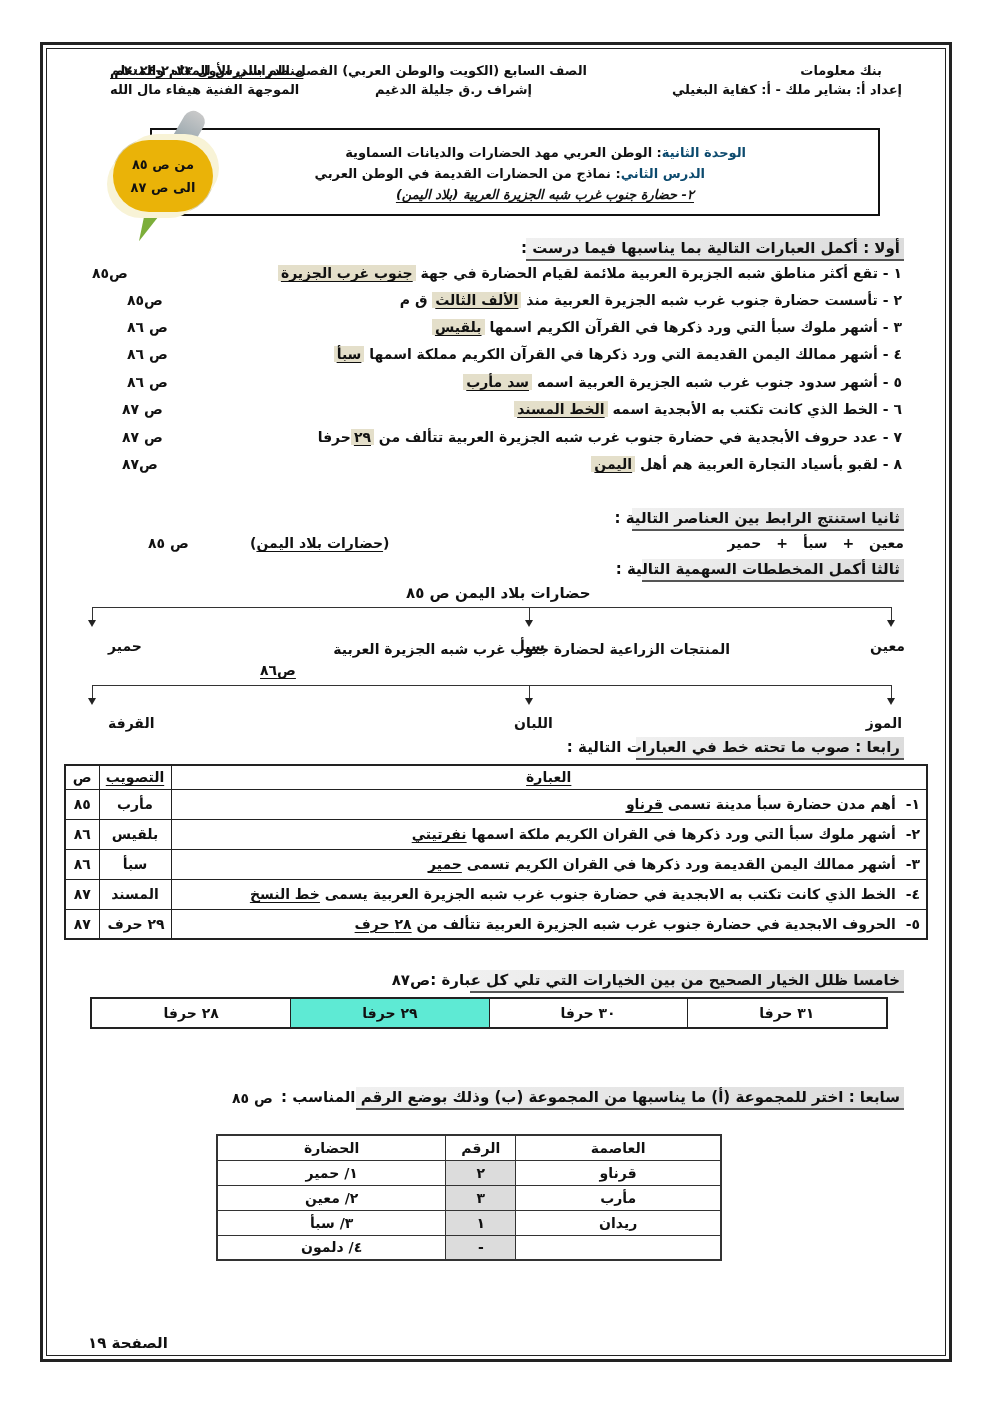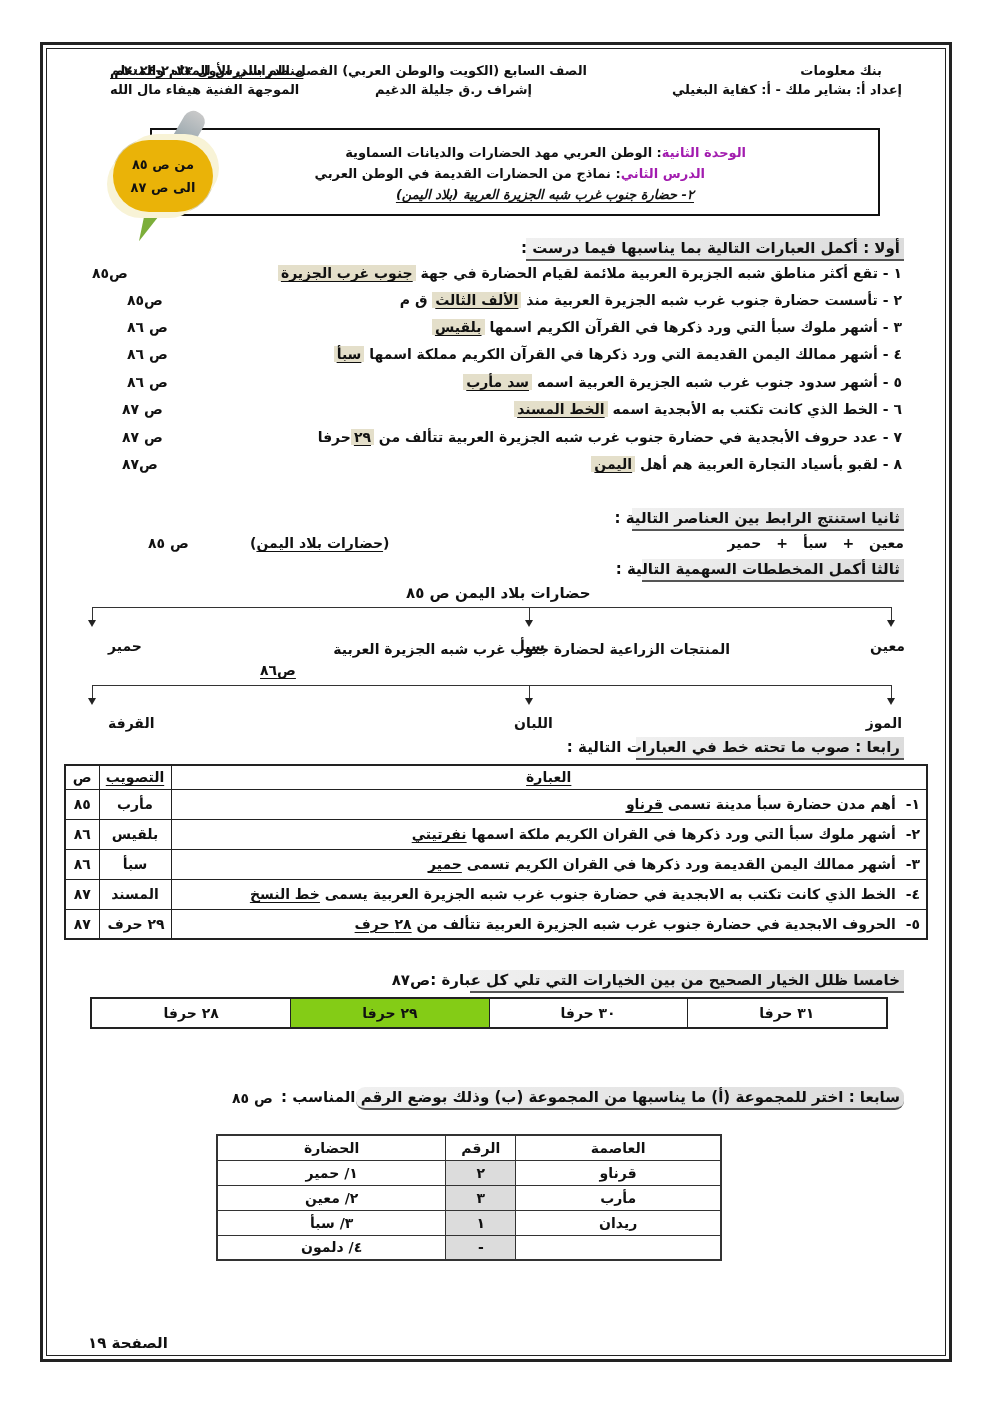--- a/index.html
+++ b/index.html
@@ -7,38 +7,38 @@
   body { font-family: "DejaVu Sans", sans-serif; color: #111; position: relative; overflow: hidden; direction: rtl; }
   .page-frame { position: absolute; left: 40px; top: 42px; width: 912px; height: 1320px; border: 3px solid #222; }
   .page-frame::after { content: ""; position: absolute; inset: 3px; border: 1px solid #222; }
   .abs { position: absolute; white-space: nowrap; }
   .b { font-weight: bold; }
   .f13 { font-size: 13px; }
   .f14 { font-size: 14px; }
   .f15 { font-size: 15px; }
   .u { text-decoration: underline; text-underline-offset: 3px; }
   .hl { background: #e4dfca; padding: 0 3px; }
-  .red { color: #a21caf; }
+  .red { color: #0c4a6e; }
   .sec-head { background: linear-gradient(to left, #dcdcdc, #f0f0f0); padding: 1px 4px 2px; border-bottom: 2px solid #555; font-weight: bold; font-size: 15px; }
   .lesson-box { position: absolute; left: 150px; top: 128px; width: 730px; height: 88px; border: 2px solid #111; }
   .cloud { position: absolute; left: 113px; top: 140px; width: 100px; height: 72px; background: #eab308; border-radius: 40px; box-shadow: 8px -8px 0 -2px #f8f3d6, -8px 8px 0 -2px #f8f3d6, 0 0 0 1px #d6cfa8; display: flex; flex-direction: column; align-items: center; justify-content: center; gap: 8px; }
   .pencil-top { position: absolute; left: 178px; top: 110px; width: 22px; height: 40px; background: linear-gradient(#c9c9c9, #8fa0a8); transform: rotate(30deg); border-radius: 10px 10px 2px 2px; }
   .pencil-bot { position: absolute; left: 138px; top: 205px; width: 0; height: 0; border-left: 9px solid transparent; border-right: 9px solid transparent; border-top: 38px solid #7cae3a; transform: rotate(25deg); }
   .q-row { position: absolute; right: 90px; font-size: 14px; font-weight: bold; white-space: nowrap; }
   .q-page { position: absolute; font-size: 14px; font-weight: bold; white-space: nowrap; }
   .arrow-line { position: absolute; height: 1px; background: #333; }
   .arrow-down { position: absolute; width: 1px; height: 14px; background: #333; }
   .arrow-down::after { content: ""; position: absolute; left: -4px; bottom: -6px; border-left: 4.5px solid transparent; border-right: 4.5px solid transparent; border-top: 7px solid #222; }
   table { border-collapse: collapse; }
   .t4 { position: absolute; left: 64px; top: 764px; width: 864px; border: 2px solid #222; }
   .t4 td, .t4 th { border: 1px solid #222; font-size: 14px; font-weight: bold; height: 30px; padding: 0 6px; }
   .t4 th { height: 24px; }
   .t5 { position: absolute; left: 90px; top: 997px; width: 798px; border: 2px solid #222; }
   .t5 td { border: 1px solid #222; font-size: 14px; font-weight: bold; height: 30px; text-align: center; }
-  .t5 .sel { background: #84cc16; }
+  .t5 .sel { background: #5eead4; }
   .t7 { position: absolute; left: 216px; top: 1134px; width: 506px; border: 2px solid #333; }
   .t7 td { border: 1px solid #333; font-size: 14px; font-weight: bold; height: 25px; text-align: center; }
   .t7 .num { background: #dcdcdc; width: 70px; }
 </style>
 </head>
 <body>
 
 <div class="page-frame"></div>
 
 <div class="abs b f13" style="right:110px; top:63px;">بنك معلومات</div>
@@ -200,21 +200,21 @@
   <tr>
     <td>٣١ حرفا</td>
     <td>٣٠ حرفا</td>
     <td class="sel">٢٩ حرفا</td>
     <td>٢٨ حرفا</td>
   </tr>
 </tbody>
   </table>
 
 <div class="abs" style="right:88px; top:1087px; width:548px;">
-  <span class="sec-head" style="display:block;border-radius:9px;">سابعا : اختر للمجموعة (أ) ما يناسبها من المجموعة (ب) وذلك بوضع الرقم المناسب :</span>
+  <span class="sec-head" style="display:block;">سابعا : اختر للمجموعة (أ) ما يناسبها من المجموعة (ب) وذلك بوضع الرقم المناسب :</span>
 </div>
 <div class="abs b f14" style="left:232px; top:1090px;">ص ٨٥</div>
 
 <table class="t7">
   <tbody>
       <tr>
     <td>العاصمة</td>
     <td style="width:70px;">الرقم</td>
     <td>الحضارة</td>
   </tr>

